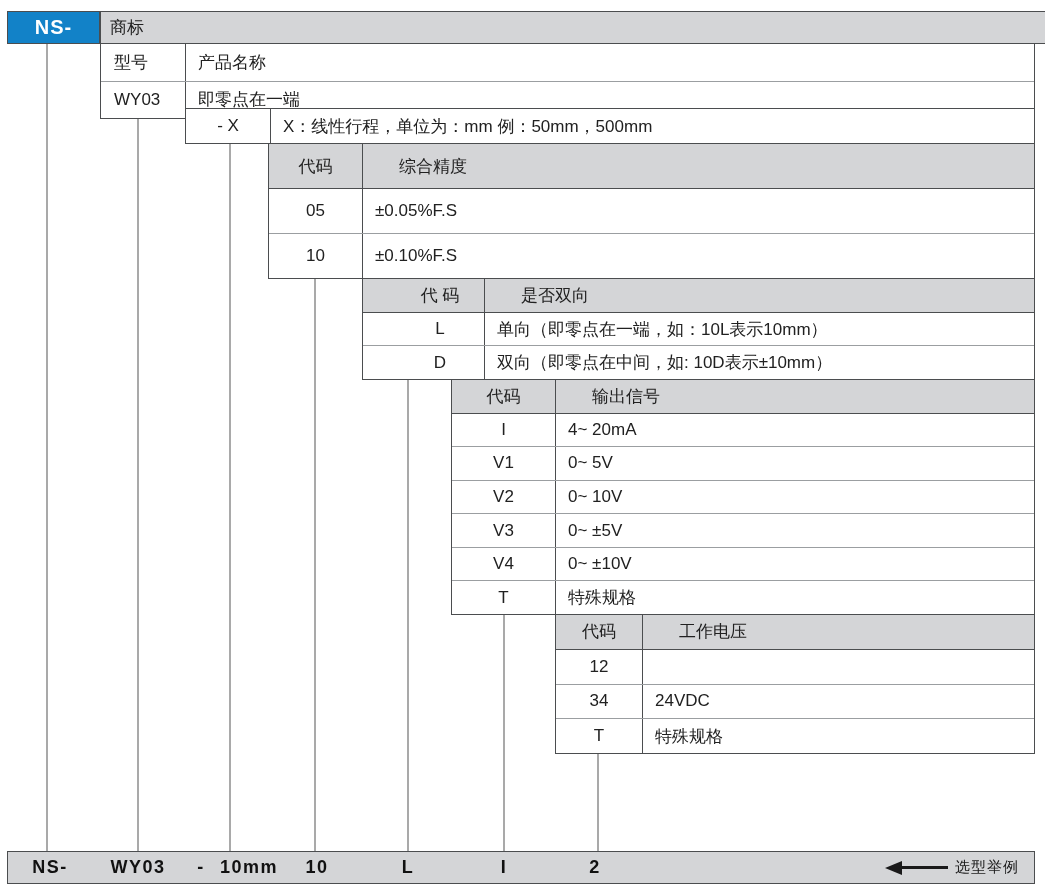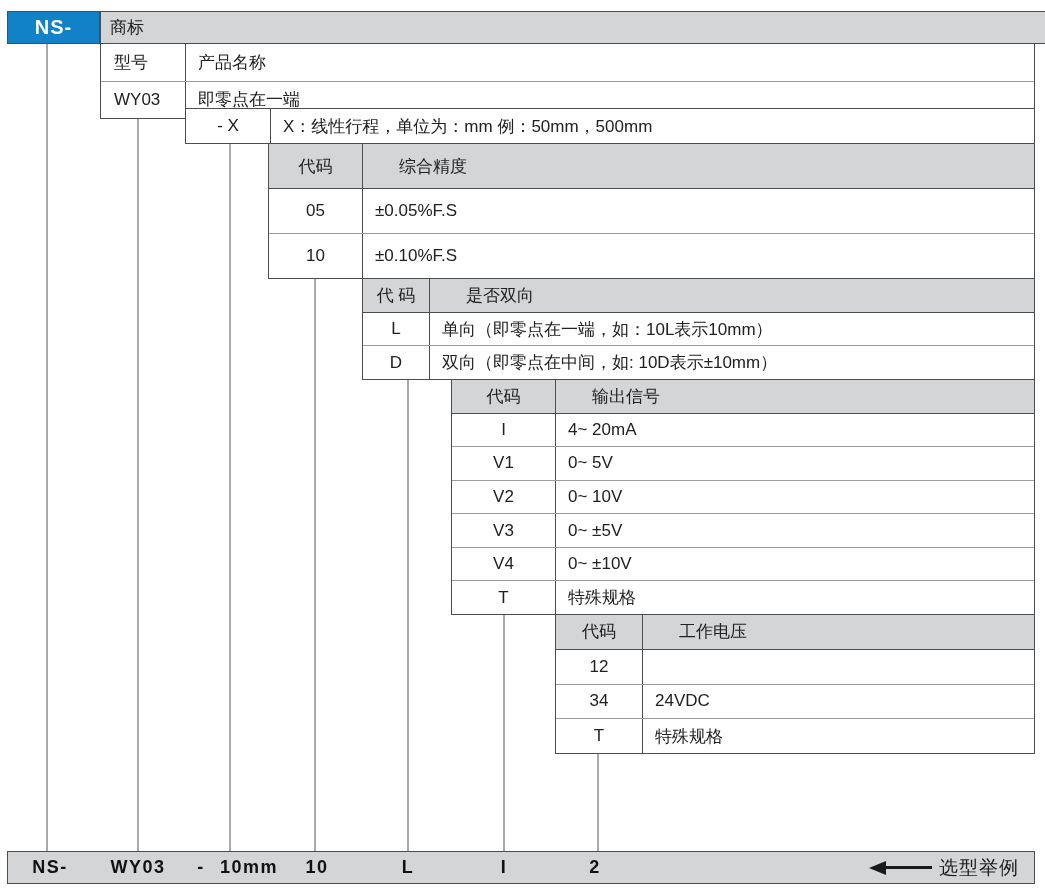--- a/index.html
+++ b/index.html
@@ -42,21 +42,21 @@
     flex: 1; display: flex; align-items: center; padding-left: 12px; font-size: 17px;
   }
 
   .t-model { left: 100px; top: 43px;  width: 935px; height: 76px; }
   .t-model .code-col { width: 85px; }
   .t-x     { left: 185px; top: 108px; width: 850px; height: 36px; }
   .t-x .code-col { width: 85px; }
   .t-acc   { left: 268px; top: 143px; width: 767px; height: 136px; }
   .t-acc .code-col { width: 94px; }
   .t-dir   { left: 362px; top: 278px; width: 673px; height: 102px; }
-  .t-dir .code-col { width: 67px; }
+  .t-dir .code-col { width: 89px; margin-left: 33px; }
   .t-out   { left: 451px; top: 379px; width: 584px; height: 236px; }
   .t-out .code-col { width: 104px; }
   .t-volt  { left: 555px; top: 614px; width: 480px; height: 140px; }
   .t-volt .code-col { width: 87px; }
 
   
   .vline { position: absolute; width: 1.5px; background: #a9a9a9; z-index: 1; }
   .vl1 { left: 46px;  top: 44px;  height: 807px; }
   .vl2 { left: 137px; top: 108px; height: 743px; }
   .vl3 { left: 229px; top: 143px; height: 708px; }
@@ -88,21 +88,21 @@
   .bar-arrow {
     position: absolute; right: 15px; top: 0; height: 100%;
     display: flex; align-items: center;
   }
   .arrow-head {
     width: 0; height: 0;
     border-top: 7px solid transparent; border-bottom: 7px solid transparent;
     border-right: 17px solid #1a1a1a;
   }
   .arrow-tail { width: 46px; height: 3px; background: #1a1a1a; }
-  .arrow-label { margin-left: 7px; font-size: 19px; color: #1a1a1a; letter-spacing: 1px; }
+  .arrow-label { margin-left: 7px; font-size: 15px; color: #1a1a1a; letter-spacing: 1px; }
 </style>
 </head>
 <body>
 
 <div class="root">
 
   <div class="vline vl1"></div>
   <div class="vline vl2"></div>
   <div class="vline vl3"></div>
   <div class="vline vl4"></div>

